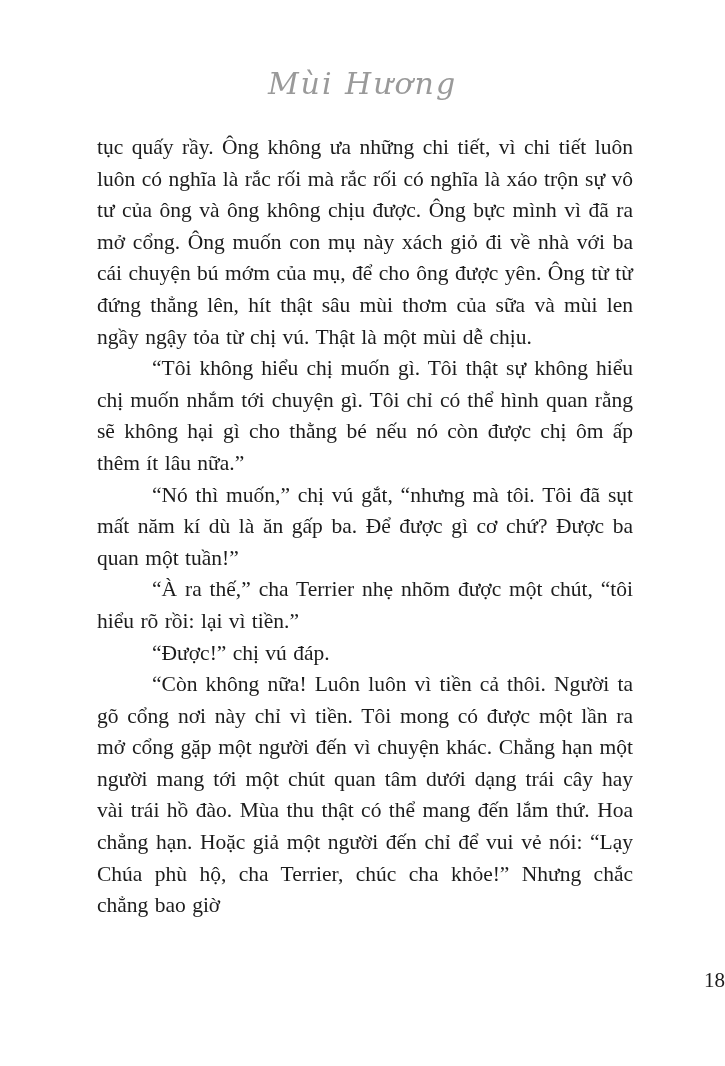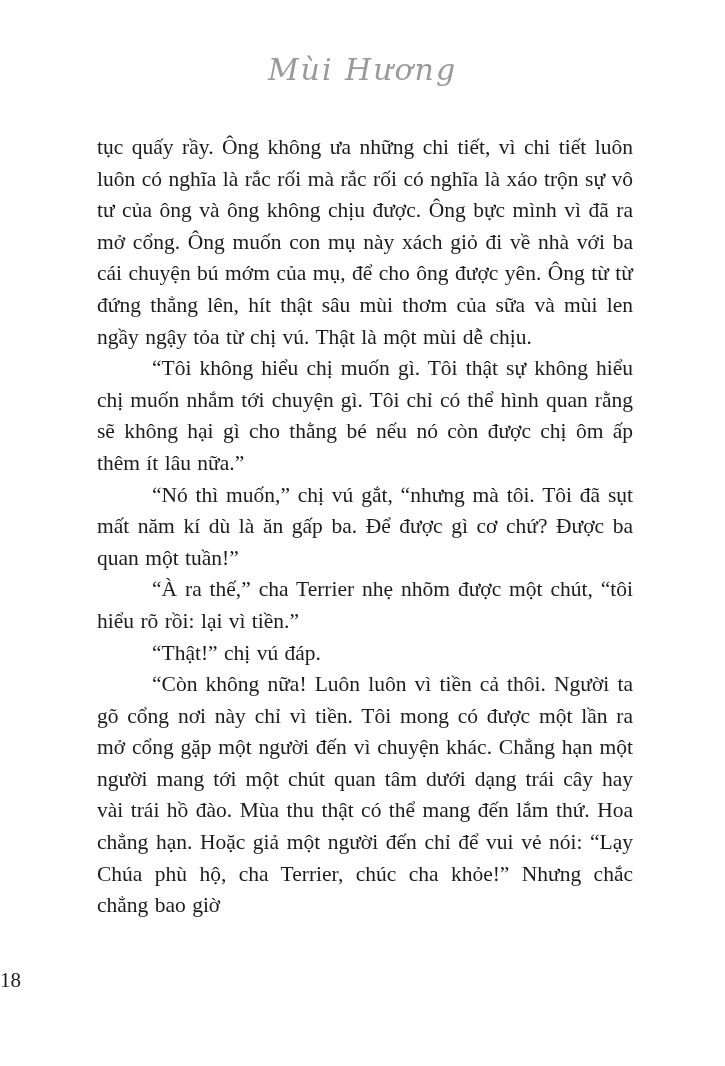--- a/index.html
+++ b/index.html
@@ -12,21 +12,21 @@
   }
   .page {
     position: relative;
     width: 725px;
     height: 1066px;
     background: #ffffff;
     color: #1c1c1c;
   }
   .running-header {
     position: absolute;
-    top: 52px;
+    top: 66px;
     left: 0;
     width: 100%;
     text-align: center;
     font-family: "DejaVu Serif", "Liberation Serif", serif;
     font-style: italic;
     font-size: 30px;
     letter-spacing: 2px;
     color: #9a9a9a;
     font-weight: 400;
   }
@@ -42,36 +42,36 @@
     word-spacing: 1px;
     font-family: Liberation Serif, serif;
   }
   .para { margin: 0; }
   .para.indent { text-indent: 55px; }
   .page-number {
     position: absolute;
     top: 968px;
     left: 0;
     width: 100%;
-    text-align: left;
+    text-align: right;
     font-size: 21px;
     color: #1c1c1c;
   }
 </style>
 </head>
 <body>
 
 <div class="page">
 
   <div class="running-header">Mùi Hương</div>
 
   <div class="body-text">
     <p class="para">tục quấy rầy. Ông không ưa những chi tiết, vì chi tiết luôn luôn có nghĩa là rắc rối mà rắc rối có nghĩa là xáo trộn sự vô tư của ông và ông không chịu được. Ông bực mình vì đã ra mở cổng. Ông muốn con mụ này xách giỏ đi về nhà với ba cái chuyện bú mớm của mụ, để cho ông được yên. Ông từ từ đứng thẳng lên, hít thật sâu mùi thơm của sữa và mùi len ngầy ngậy tỏa từ chị vú. Thật là một mùi dễ chịu.</p>
     <p class="para indent">“Tôi không hiểu chị muốn gì. Tôi thật sự không hiểu chị muốn nhắm tới chuyện gì. Tôi chỉ có thể hình quan rằng sẽ không hại gì cho thằng bé nếu nó còn được chị ôm ấp thêm ít lâu nữa.”</p>
     <p class="para indent">“Nó thì muốn,” chị vú gắt, “nhưng mà tôi. Tôi đã sụt mất năm kí dù là ăn gấp ba. Để được gì cơ chứ? Được ba quan một tuần!”</p>
     <p class="para indent">“À ra thế,” cha Terrier nhẹ nhõm được một chút, “tôi hiểu rõ rồi: lại vì tiền.”</p>
-    <p class="para indent">“Thật!” chị vú đáp.</p>
+    <p class="para indent">“Được!” chị vú đáp.</p>
     <p class="para indent">“Còn không nữa! Luôn luôn vì tiền cả thôi. Người ta gõ cổng nơi này chỉ vì tiền. Tôi mong có được một lần ra mở cổng gặp một người đến vì chuyện khác. Chẳng hạn một người mang tới một chút quan tâm dưới dạng trái cây hay vài trái hồ đào. Mùa thu thật có thể mang đến lắm thứ. Hoa chẳng hạn. Hoặc giả một người đến chỉ để vui vẻ nói: “Lạy Chúa phù hộ, cha Terrier, chúc cha khỏe!” Nhưng chắc chẳng bao giờ</p>
   </div>
 
   <div class="page-number">18</div>
 
 </div>
 
 </body></html>

